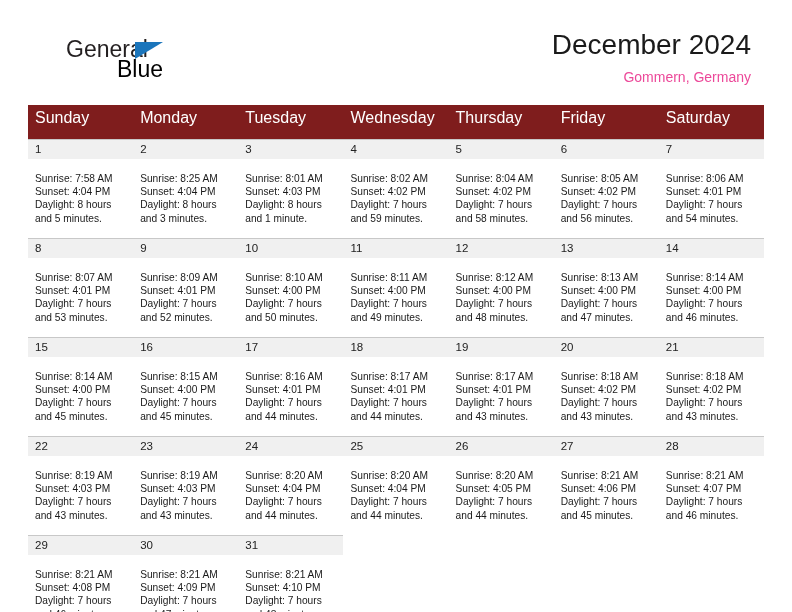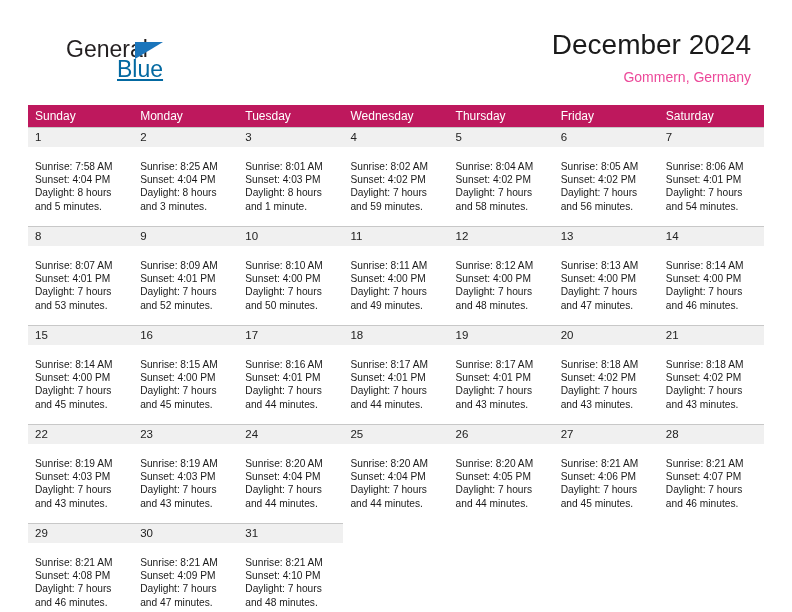--- a/index.html
+++ b/index.html
@@ -53,23 +53,22 @@
     width: 0;
     height: 0;
     border-left: 28px solid #1b75bb;
     border-bottom: 17px solid transparent;
   }
   .brand-blue {
     position: absolute;
     left: 51px;
     top: 20px;
     font-size: 23px;
-    color: #0369a1;
+    color: #000000;
     font-family: "Liberation Sans", sans-serif;
-    text-decoration: underline;
   }
   .title-block {
     position: absolute;
     right: 41px;
     top: 28px;
     text-align: right;
   }
   .cal-title {
     font-size: 28px;
     color: #1a1a1a;
@@ -87,26 +86,26 @@
   
   .calendar {
     position: absolute;
     left: 28px;
     top: 105px;
     width: 736px;
     border-collapse: collapse;
     table-layout: fixed;
   }
   .calendar th {
-    background: #be185d;
+    background: #7f1d1d;
     color: #ffffff;
     font-weight: normal;
-    font-size: 12px;
+    font-size: 16px;
     text-align: left;
-    padding: 4px 0 4px 7px;
+    padding: 4px 0 12px 7px;
     height: 13px;
     border: none;
   }
   .daynum-row td {
     background: #f0f0f0;
     font-size: 11.5px;
     color: #222222;
     padding: 3px 0 3px 7px;
     height: 13px;
     border-top: 1px solid #c8c8c8;

